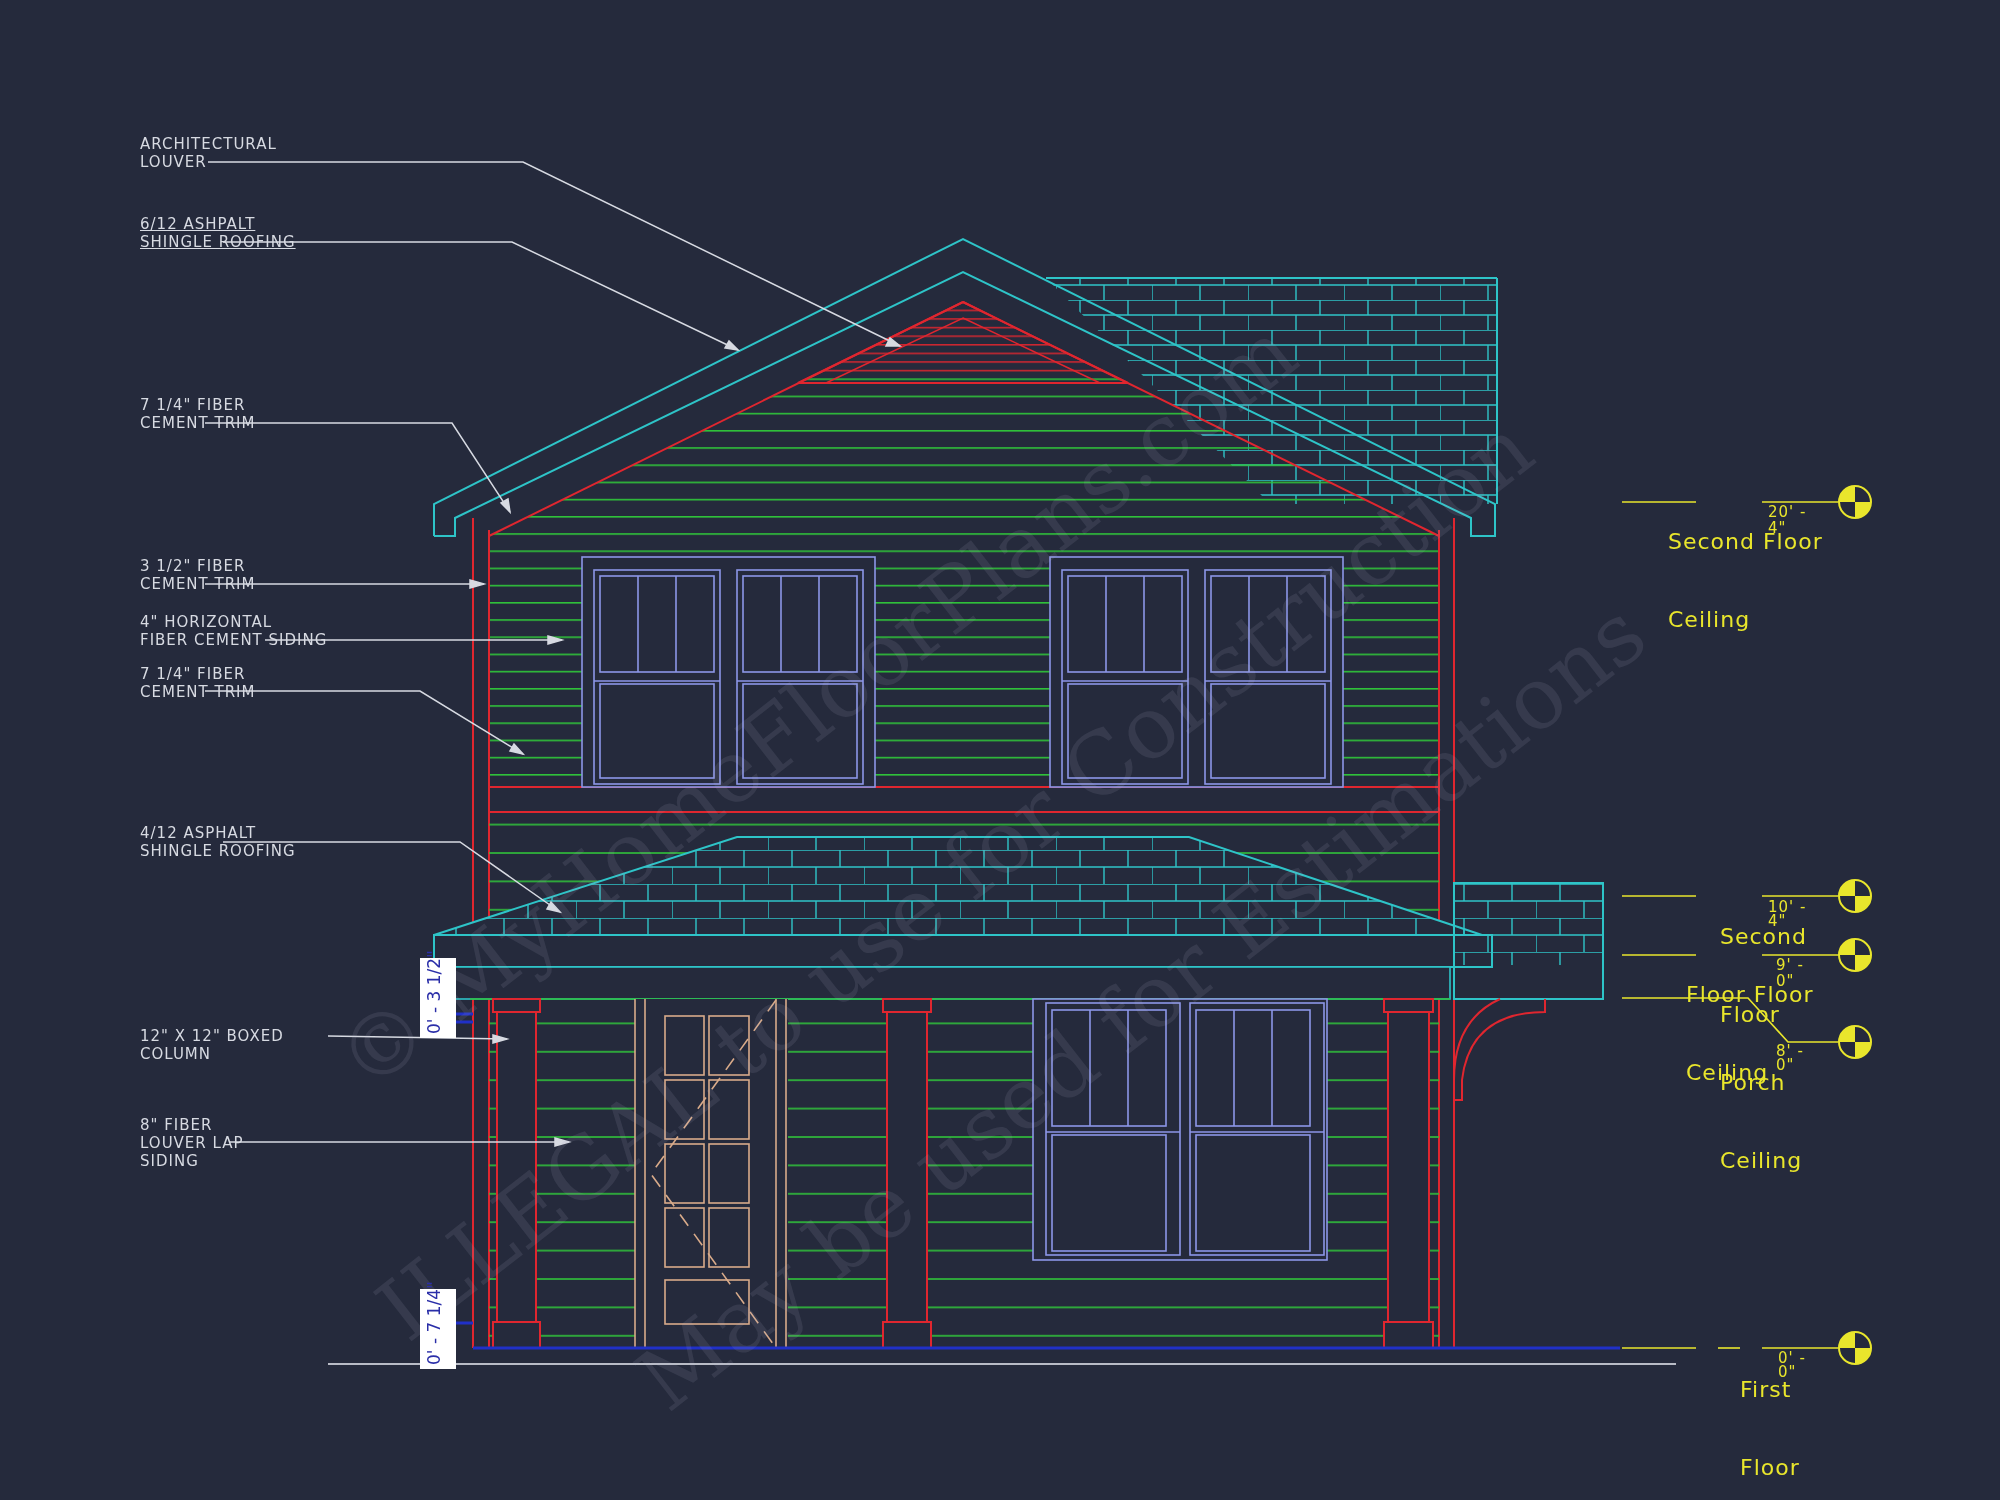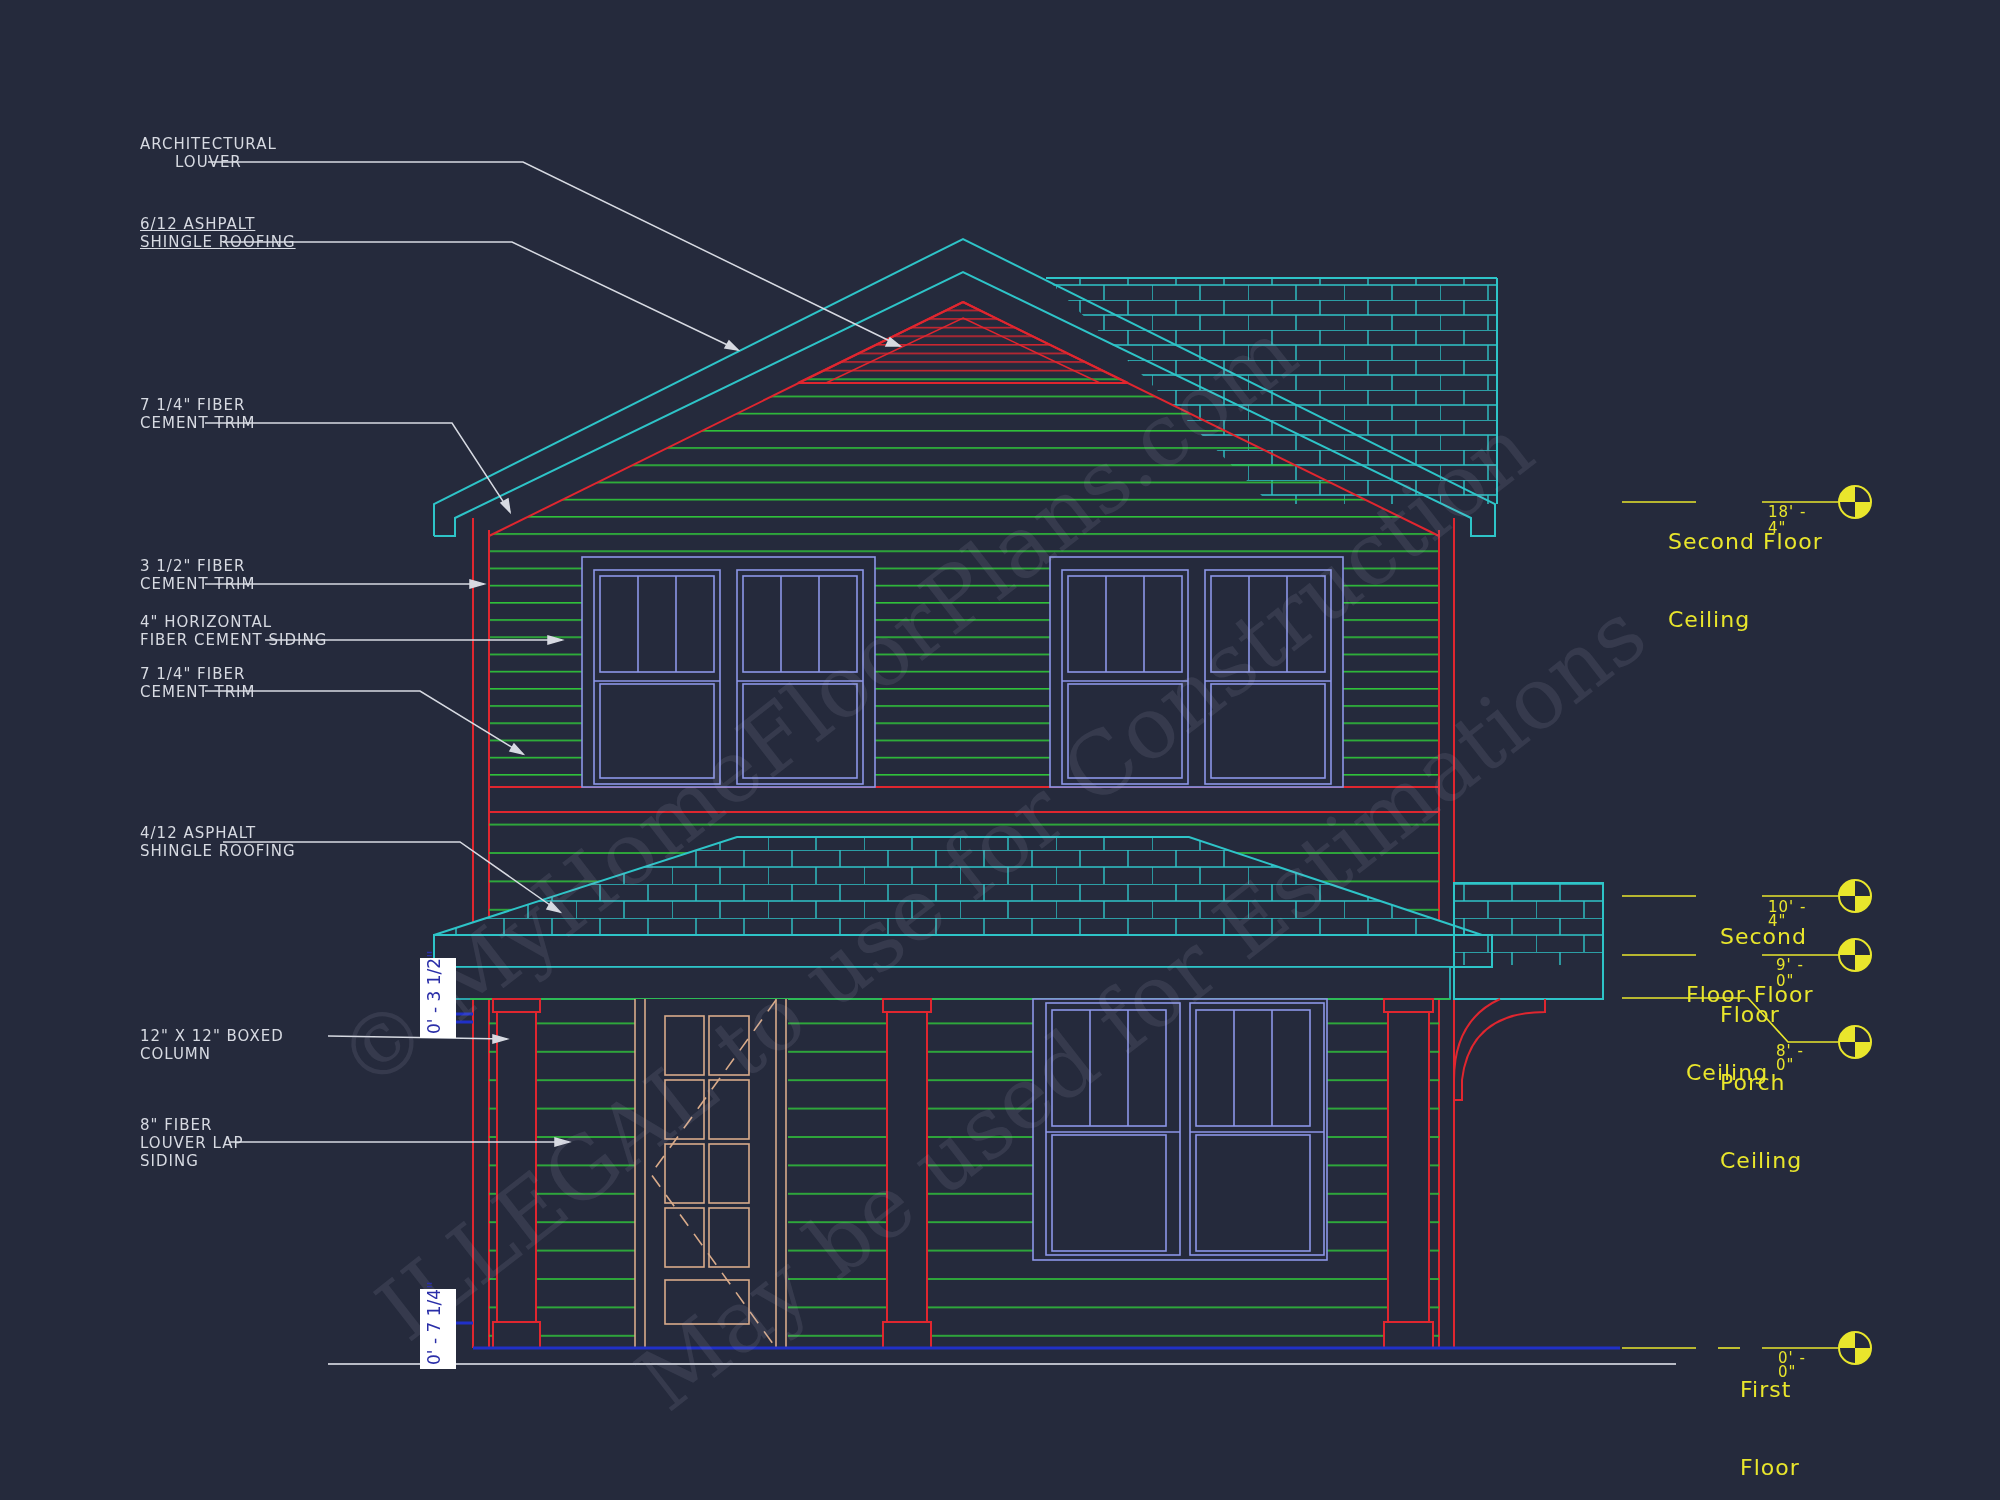--- a/index.html
+++ b/index.html
@@ -245,34 +245,34 @@
       <path d="M0,0 L-16,0 A16,16 0 0 1 0,-16 Z" fill="#e9e62c"></path>
         <path d="M0,0 L16,0 A16,16 0 0 1 0,16 Z" fill="#e9e62c"></path>
     </g>
   </g>
 </svg>
 
 <div class="wm" style="left:380px;top:1010px;font-size:86px;transform:rotate(-38deg);">© MyHomeFloorPlans.com</div>
 <div class="wm" style="left:420px;top:1260px;font-size:86px;transform:rotate(-38deg);">ILLEGAL to use for Construction</div>
 <div class="wm" style="left:680px;top:1330px;font-size:86px;transform:rotate(-38deg);">May be used for Estimations</div>
 
-<div class="note" style="left:140px;top:135px;text-align:center;"><div>ARCHITECTURAL</div><div>LOUVER</div></div>
+<div class="note" style="left:140px;top:135px;"><div>ARCHITECTURAL</div><div>LOUVER</div></div>
 <div class="note" style="left:140px;top:215px;text-decoration:underline;"><div>6/12 ASHPALT</div><div>SHINGLE ROOFING</div></div>
 <div class="note" style="left:140px;top:396px;"><div>7 1/4" FIBER</div><div>CEMENT TRIM</div></div>
 <div class="note" style="left:140px;top:557px;"><div>3 1/2" FIBER</div><div>CEMENT TRIM</div></div>
 <div class="note" style="left:140px;top:613px;"><div>4" HORIZONTAL</div><div>FIBER CEMENT SIDING</div></div>
 <div class="note" style="left:140px;top:665px;"><div>7 1/4" FIBER</div><div>CEMENT TRIM</div></div>
 <div class="note" style="left:140px;top:824px;"><div>4/12 ASPHALT</div><div>SHINGLE ROOFING</div></div>
 <div class="note" style="left:140px;top:1027px;"><div>12" X 12" BOXED</div><div>COLUMN</div></div>
 <div class="note" style="left:140px;top:1116px;"><div>8" FIBER</div><div>LOUVER LAP</div><div>SIDING</div></div>
 
 <div class="lvl" style="left:1668px;top:477px;">
   <div>Second Floor</div>
   <div>Ceiling</div>
-  <span class="v" style="left:100px;top:28px;">18' -</span>
+  <span class="v" style="left:100px;top:28px;">20' -</span>
   <span class="v" style="left:100px;top:44px;">4"</span>
 </div>
 <div class="lvl" style="left:1720px;top:872px;">
   <div>Second</div>
   <div>Floor</div>
   <span class="v" style="left:48px;top:28px;">10' -</span>
   <span class="v" style="left:48px;top:42px;">4"</span>
 </div>
 <div class="lvl" style="left:1686px;top:930px;">
   <div>Floor Floor</div>

